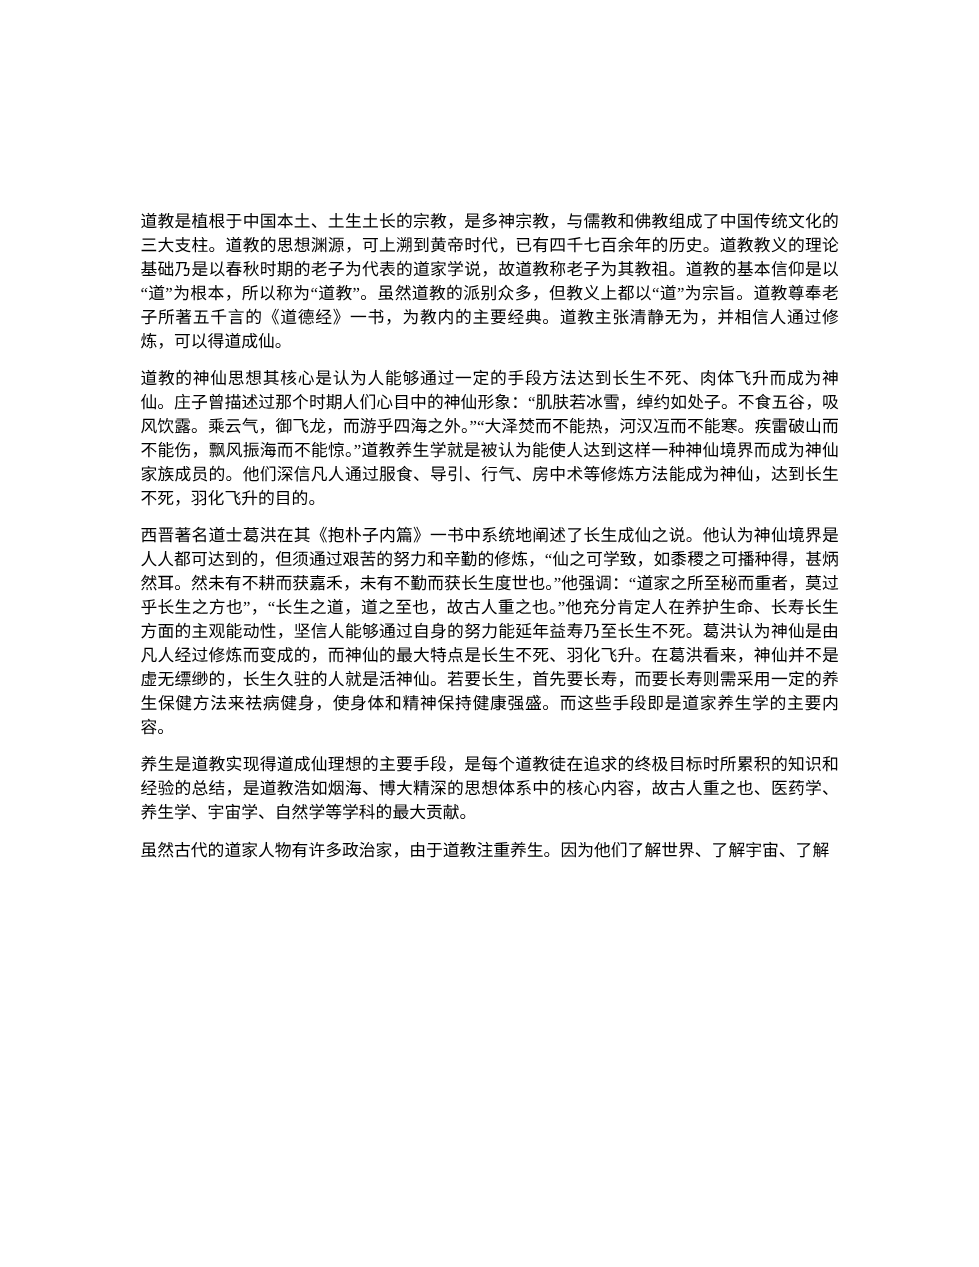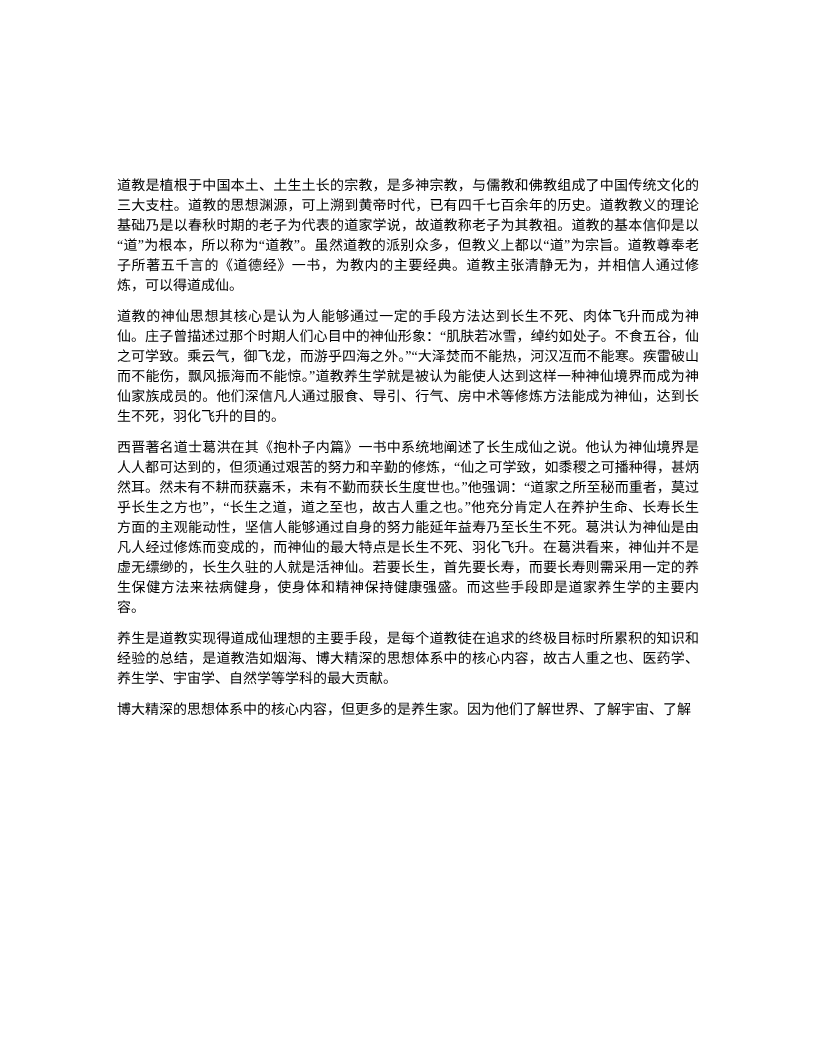--- a/index.html
+++ b/index.html
@@ -32,18 +32,18 @@
     word-break: break-all;
     color: #000000;
   }
 </style>
 </head>
 <body>
 
 <div class="page">
   <main class="text-block">
     <p>道教是植根于中国本土、土生土长的宗教，是多神宗教，与儒教和佛教组成了中国传统文化的三大支柱。道教的思想渊源，可上溯到黄帝时代，已有四千七百余年的历史。道教教义的理论基础乃是以春秋时期的老子为代表的道家学说，故道教称老子为其教祖。道教的基本信仰是以“道”为根本，所以称为“道教”。虽然道教的派别众多，但教义上都以“道”为宗旨。道教尊奉老子所著五千言的《道德经》一书，为教内的主要经典。道教主张清静无为，并相信人通过修炼，可以得道成仙。</p>
-    <p>道教的神仙思想其核心是认为人能够通过一定的手段方法达到长生不死、肉体飞升而成为神仙。庄子曾描述过那个时期人们心目中的神仙形象：“肌肤若冰雪，绰约如处子。不食五谷，仙之可学致。乘云气，御飞龙，而游乎四海之外。”“大泽焚而不能热，河汉冱而不能寒。疾雷破山而不能伤，飘风振海而不能惊。”道教养生学就是被认为能使人达到这样一种神仙境界而成为神仙家族成员的。他们深信凡人通过服食、导引、行气、房中术等修炼方法能成为神仙，达到长生不死，羽化飞升的目的。</p>
+    <p>道教的神仙思想其核心是认为人能够通过一定的手段方法达到长生不死、肉体飞升而成为神仙。庄子曾描述过那个时期人们心目中的神仙形象：“肌肤若冰雪，绰约如处子。不食五谷，吸风饮露。乘云气，御飞龙，而游乎四海之外。”“大泽焚而不能热，河汉冱而不能寒。疾雷破山而不能伤，飘风振海而不能惊。”道教养生学就是被认为能使人达到这样一种神仙境界而成为神仙家族成员的。他们深信凡人通过服食、导引、行气、房中术等修炼方法能成为神仙，达到长生不死，羽化飞升的目的。</p>
     <p>西晋著名道士葛洪在其《抱朴子内篇》一书中系统地阐述了长生成仙之说。他认为神仙境界是人人都可达到的，但须通过艰苦的努力和辛勤的修炼，“仙之可学致，如黍稷之可播种得，甚炳然耳。然未有不耕而获嘉禾，未有不勤而获长生度世也。”他强调：“道家之所至秘而重者，莫过乎长生之方也”，“长生之道，道之至也，故古人重之也。”他充分肯定人在养护生命、长寿长生方面的主观能动性，坚信人能够通过自身的努力能延年益寿乃至长生不死。葛洪认为神仙是由凡人经过修炼而变成的，而神仙的最大特点是长生不死、羽化飞升。在葛洪看来，神仙并不是虚无缥缈的，长生久驻的人就是活神仙。若要长生，首先要长寿，而要长寿则需采用一定的养生保健方法来祛病健身，使身体和精神保持健康强盛。而这些手段即是道家养生学的主要内容。</p>
     <p>养生是道教实现得道成仙理想的主要手段，是每个道教徒在追求的终极目标时所累积的知识和经验的总结，是道教浩如烟海、博大精深的思想体系中的核心内容，故古人重之也、医药学、养生学、宇宙学、自然学等学科的最大贡献。</p>
-    <p>博大精深的思想体系中的核心内容，但更多的是养生家。因为他们了解世界、了解宇宙、了解</p>
+    <p>虽然古代的道家人物有许多政治家，由于道教注重养生。因为他们了解世界、了解宇宙、了解</p>
   </main>
 </div>
 
 </body></html>

